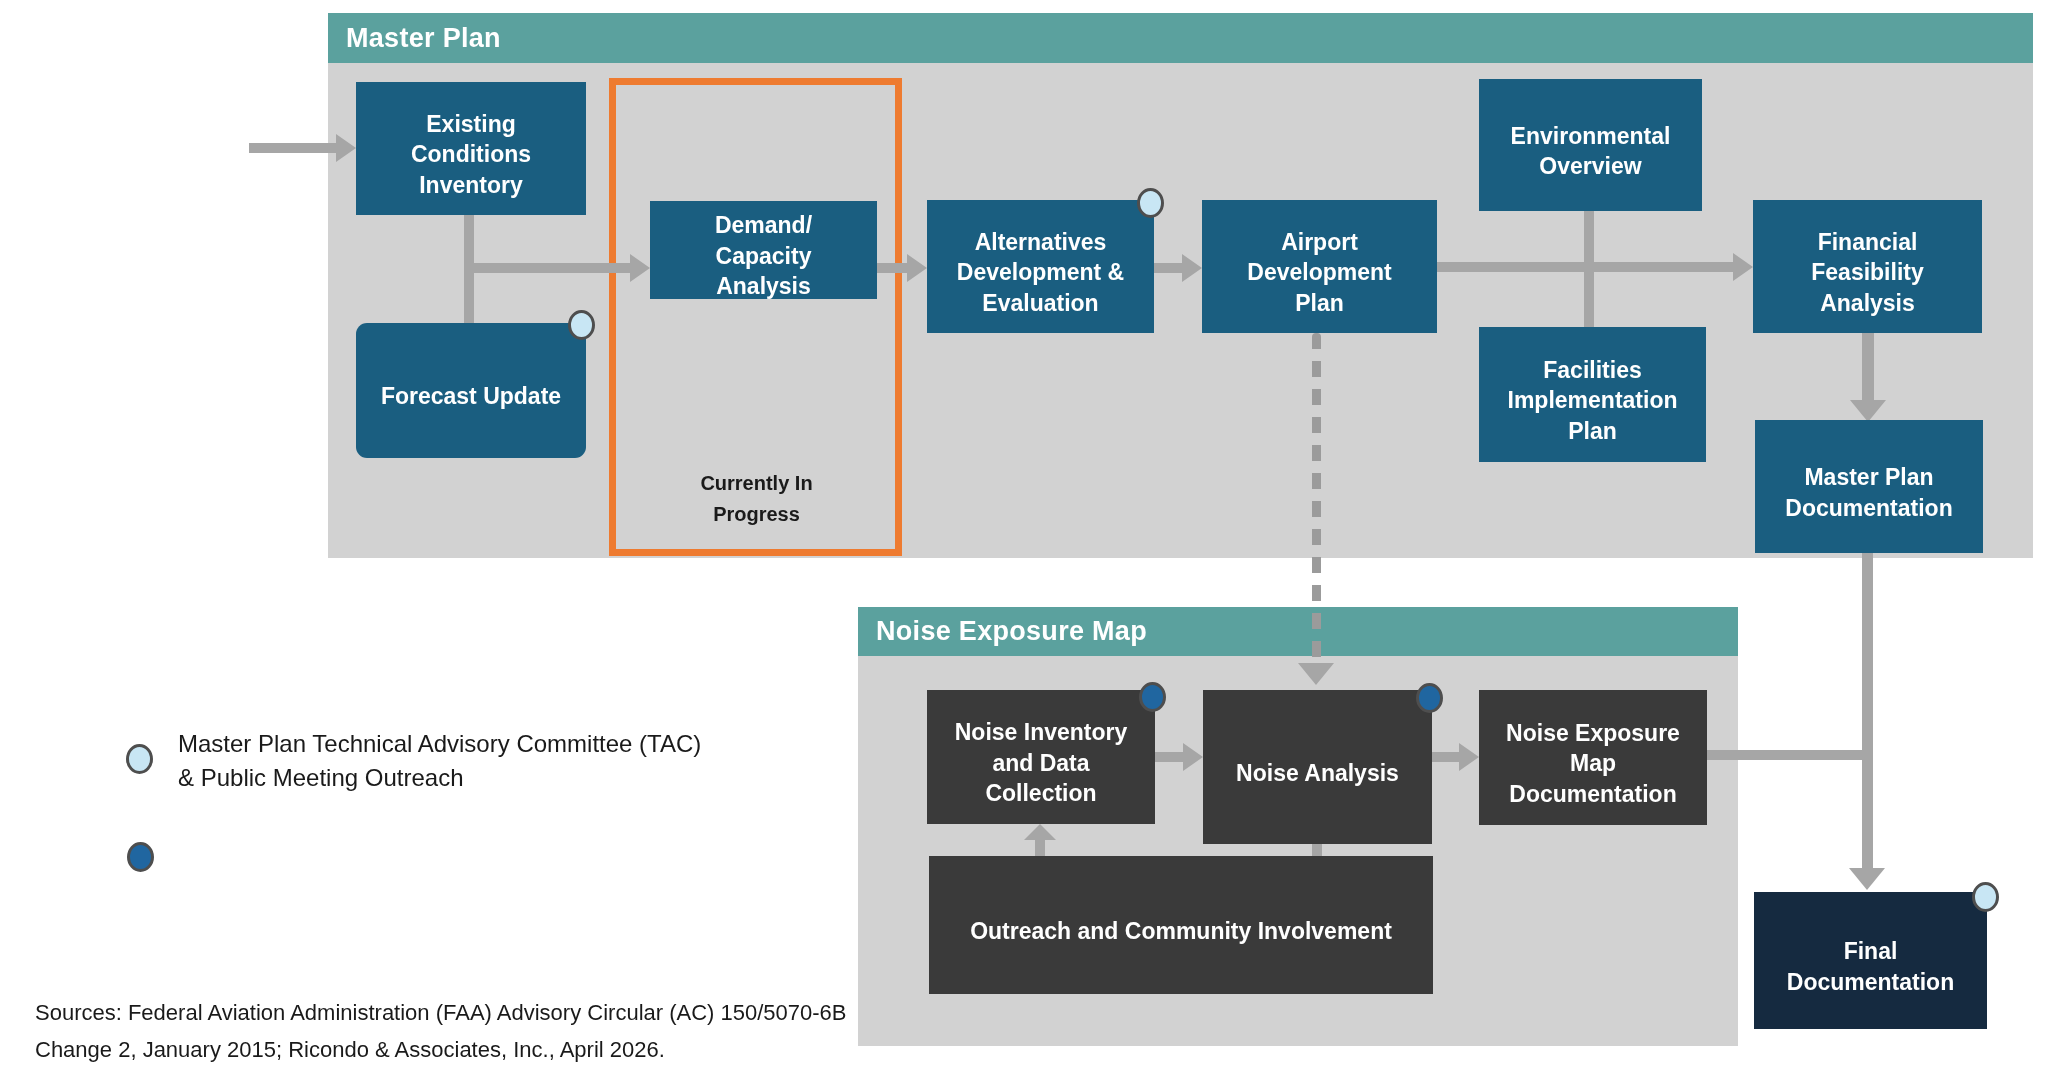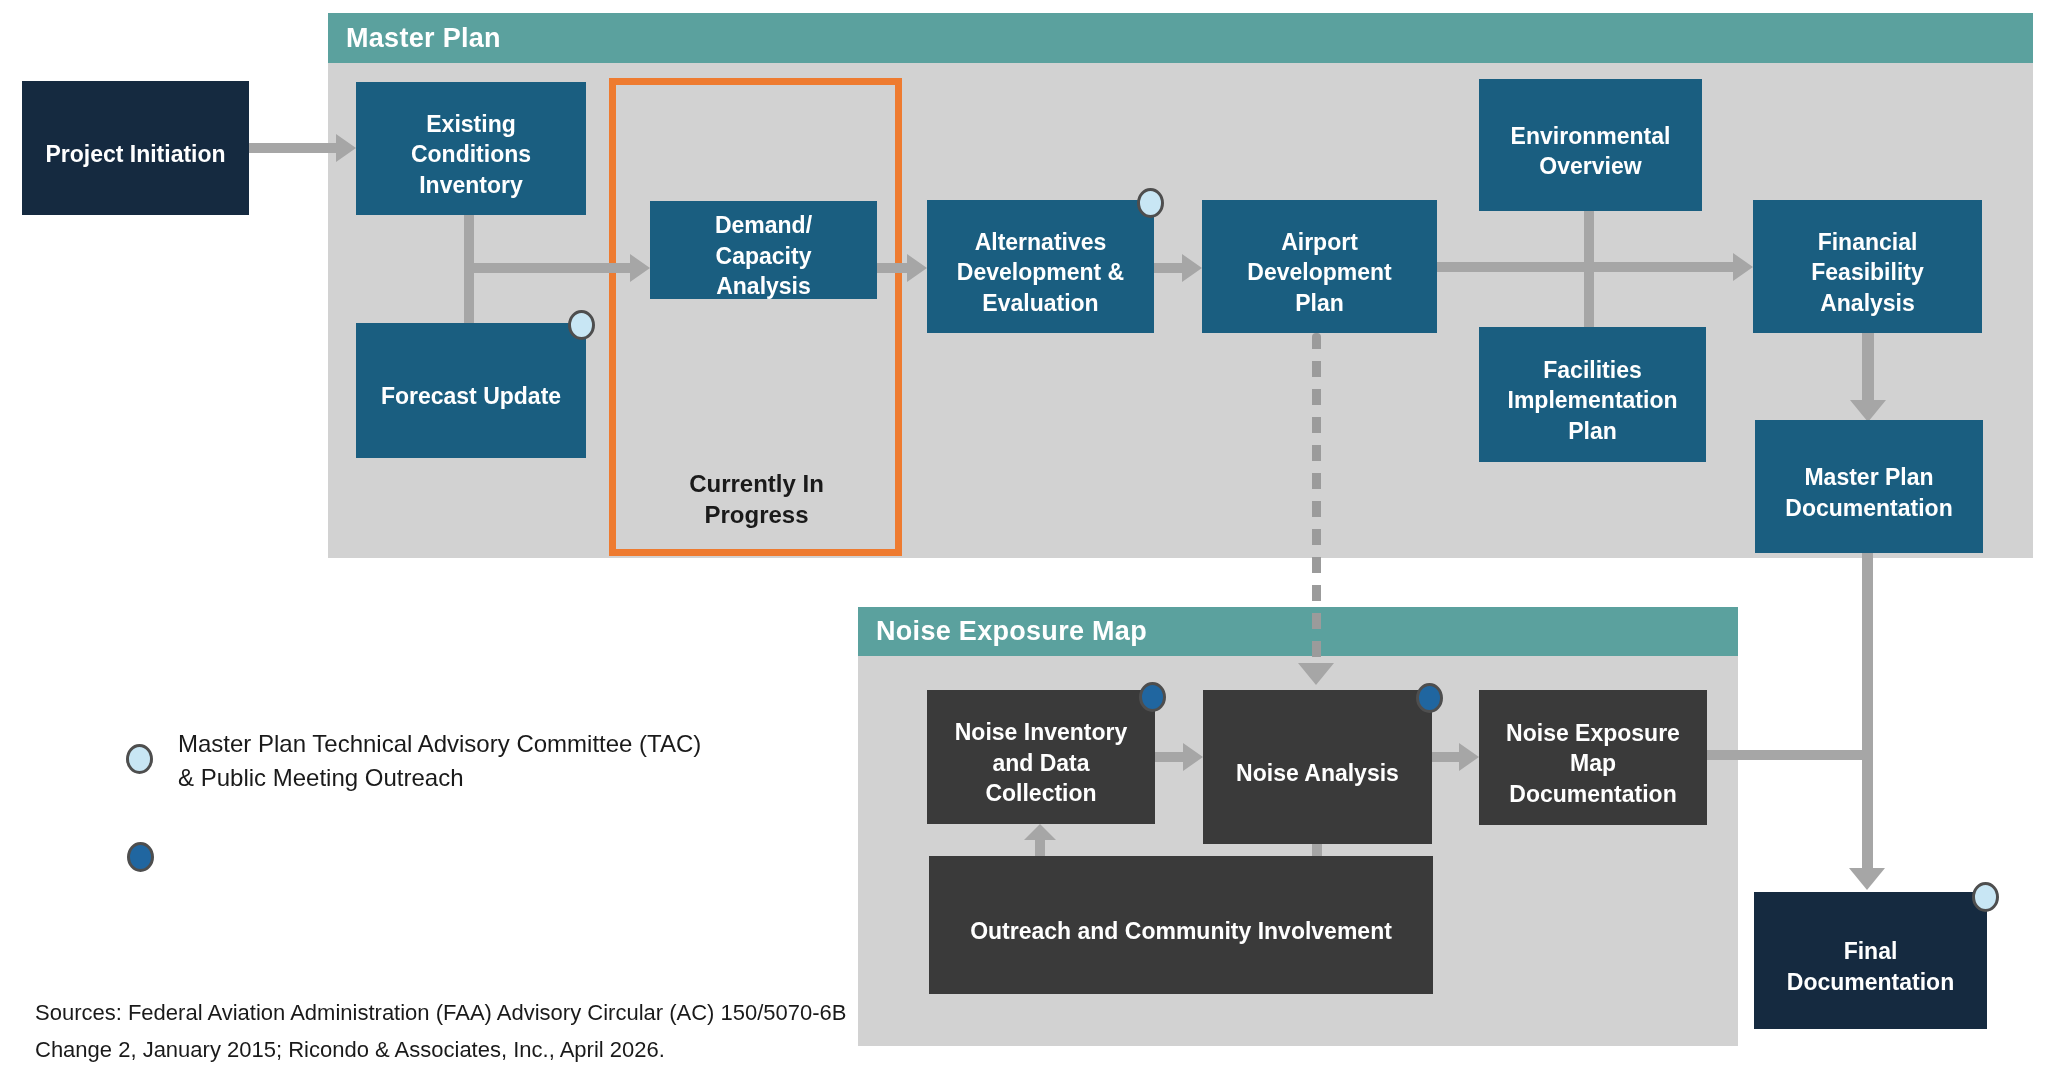--- a/index.html
+++ b/index.html
@@ -27,21 +27,21 @@
   .tri-down-sm{border-left:16px solid transparent;border-right:16px solid transparent;
                border-top:16px solid #A6A6A6;}
   .dashed-v{position:absolute;width:9px;border-radius:4px;
             background:repeating-linear-gradient(to bottom,#9B9B9B 0px,#9B9B9B 16px,
                         transparent 16px,transparent 28px);}
   .dot{position:absolute;width:27px;height:30px;border-radius:50%;
        border:3px solid #4E4E4E;box-sizing:border-box;}
   .dot.light{background:#C8E6F4;}
   .dot.darkdot{background:#2066A0;}
   .highlight{position:absolute;border:7px solid #EE7B30;box-sizing:border-box;background:transparent;}
-  .note{position:absolute;color:#1A1A1A;font-weight:700;font-size:24px;line-height:31px;
+  .note{position:absolute;color:#1A1A1A;font-weight:700;font-size:20px;line-height:31px;
         text-align:center;white-space:pre-line;}
   .legend-text{position:absolute;color:#1A1A1A;font-size:24px;line-height:34px;
                white-space:pre-line;}
   .sources{position:absolute;color:#1A1A1A;font-size:22px;line-height:37px;white-space:pre-line;}
 </style>
 </head>
 <body>
 
 <div id="canvas">
 
@@ -94,31 +94,28 @@
   <div class="tri tri-down" style="left:1849px;top:868px;"></div>
 
   <div class="vline" style="left:1035px;top:838px;width:10px;height:44px;"></div>
   <div class="tri tri-up-sm" style="left:1024px;top:824px;"></div>
   <div class="tri tri-down-sm" style="left:1024px;top:878px;"></div>
 
   <div class="vline" style="left:1312px;top:838px;width:10px;height:44px;"></div>
   <div class="tri tri-up-sm" style="left:1301px;top:824px;"></div>
   <div class="tri tri-down-sm" style="left:1301px;top:878px;"></div>
 
-  <div class="box navy" style="left:22px;top:81px;width:227px;height:134px;">
-    <span>Project Initiation</span>
-  </div>
 
   <div class="box blue" style="left:356px;top:82px;width:230px;height:133px;">
     <span>Existing
 Conditions
 Inventory</span>
   </div>
 
-  <div class="box blue" style="left:356px;top:323px;width:230px;height:135px;">
+  <div class="box blue" style="left:356px;top:323px;width:230px;height:135px;border-radius:11px;">
     <span>Forecast Update</span>
   </div>
 
   <div class="box blue" style="left:650px;top:201px;width:227px;height:98px;">
     <span>Demand/
 Capacity
 Analysis</span>
   </div>
 
   <div class="box blue" style="left:927px;top:200px;width:227px;height:133px;">

